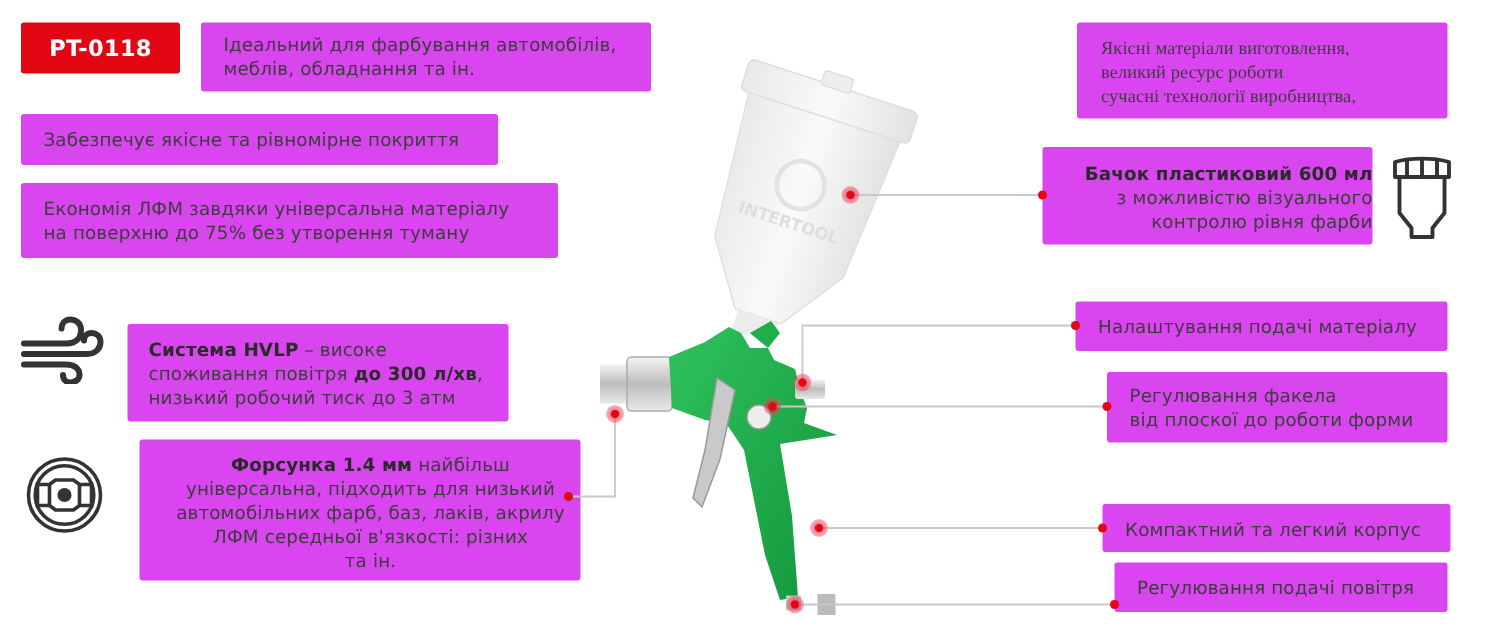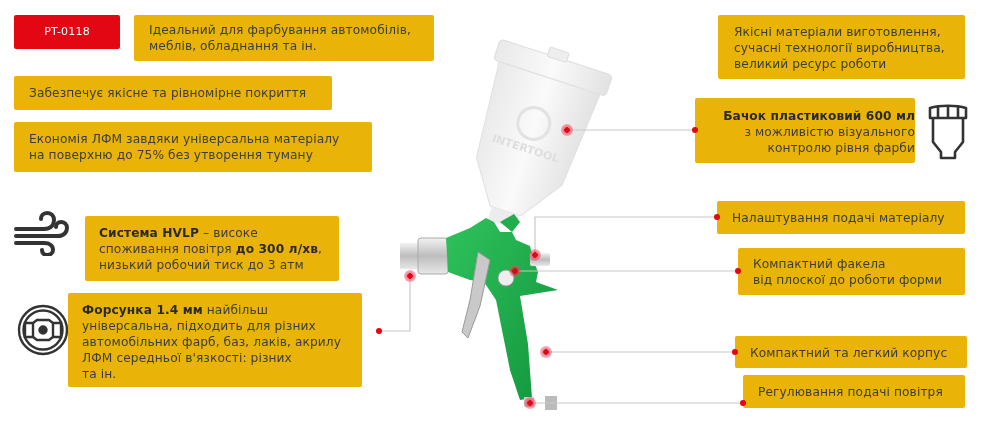--- a/index.html
+++ b/index.html
@@ -1,31 +1,31 @@
 <!DOCTYPE html>
 <html><head>
 <meta charset="utf-8">
 <style>
   * { box-sizing: border-box; margin: 0; padding: 0; }
   html, body { width: 991px; height: 426px; background: #ffffff; overflow: hidden; }
   body { position: relative; font-family: "DejaVu Sans", "Liberation Sans", sans-serif; color: #3a3a3a; }
   .box {
     position: absolute;
-    background: #eab308;
+    background: #d946ef;
     border-radius: 2px;
     font-size: 12.2px;
     line-height: 16px;
     color: #3d3d3d;
     letter-spacing: 0.1px;
   }
   .box b { font-weight: bold; color: #2a2a2a; }
   .badge {
     position: absolute; left: 14px; top: 15px; width: 106px; height: 34px;
     background: #e30613; color: #fff; border-radius: 2px;
-    font-weight: normal; font-size: 11px; line-height: 34px; text-align: center;
+    font-weight: bold; font-size: 15px; line-height: 34px; text-align: center;
     font-family: "DejaVu Sans", sans-serif; letter-spacing: 0.2px;
   }
   .dot { position: absolute; width: 6px; height: 6px; border-radius: 50%; background: #e30613; }
   .pin {
     position: absolute; width: 12px; height: 12px; border-radius: 50%;
     background: radial-gradient(circle, #e30613 0 2.5px, rgba(230,30,60,0.55) 3px, rgba(240,90,110,0.45) 6px);
   }
   .icon { position: absolute; }
   .gun { position: absolute; left: 0; top: 0; width: 991px; height: 426px; pointer-events: none; }
 </style>
@@ -64,55 +64,55 @@
 </div>
 
 <svg class="icon" style="left:17px;top:304px;" width="52" height="52" viewBox="0 0 52 52" fill="none" stroke="#333" stroke-width="2.4">
   <circle cx="26" cy="26" r="24"></circle>
   <circle cx="26" cy="26" r="19.5"></circle>
   <path d="M8 19 H16 L20 16 H32 L36 19 H44 V33 H36 L32 36 H20 L16 33 H8 Z"></path>
   <line x1="16" y1="19" x2="16" y2="33"></line>
   <line x1="36" y1="19" x2="36" y2="33"></line>
   <circle cx="26" cy="26" r="3.5" fill="#333"></circle>
 </svg>
-<div class="box" style="left:68px;top:293px;width:294px;height:94px;padding:9px 0 0 14px;">
+<div class="box" style="left:93px;top:293px;width:294px;height:94px;padding:9px 0 0 14px;text-align:center;">
   <div>
     <b>Форсунка 1.4 мм</b><span> найбільш</span>
   </div>
-  <div>універсальна, підходить для різних</div>
+  <div>універсальна, підходить для низький</div>
   <div>автомобільних фарб, баз, лаків, акрилу</div>
   <div>ЛФМ середньої в'язкості: різних</div>
   <div>та ін.</div>
 </div>
 
-<div class="box" style="left:718px;top:15px;width:247px;height:64px;padding:9px 0 0 16px;">
+<div class="box" style="left:718px;top:15px;width:247px;height:64px;padding:9px 0 0 16px;font-family:Liberation Serif, serif;">
   <div>Якісні матеріали виготовлення,</div>
+  <div>великий ресурс роботи</div>
   <div>сучасні технології виробництва,</div>
-  <div>великий ресурс роботи</div>
 </div>
 
 <div class="box" style="left:695px;top:98px;width:220px;height:65px;padding:10px 0 0 15px;text-align:right;">
   <b style="display:block">Бачок пластиковий 600 мл</b>
   <div>з можливістю візуального</div>
   <div>контролю рівня фарби</div>
 </div>
 <svg class="icon" style="left:926px;top:104px;" width="44" height="58" viewBox="0 0 44 58" fill="none" stroke="#333" stroke-width="2.6" stroke-linejoin="round">
   <path d="M4 4 C14 1 30 1 40 4 V14 H4 Z"></path>
   <line x1="12" y1="3" x2="12" y2="14"></line>
     <line x1="22" y1="2" x2="22" y2="14"></line>
     <line x1="32" y1="3" x2="32" y2="14"></line>
   <path d="M7 14 V38 L15 48 V54 H29 V48 L37 38 V14"></path>
 </svg>
 
 <div class="box" style="left:717px;top:201px;width:248px;height:33px;padding:9px 0 0 15px;">
   <div>Налаштування подачі матеріалу</div>
 </div>
 
 <div class="box" style="left:738px;top:248px;width:227px;height:47px;padding:8px 0 0 15px;">
-  <div>Компактний факела</div>
+  <div>Регулювання факела</div>
   <div>від плоскої до роботи форми</div>
 </div>
 
 <div class="box" style="left:735px;top:336px;width:232px;height:32px;padding:9px 0 0 15px;">
   <div>Компактний та легкий корпус</div>
 </div>
 
 <div class="box" style="left:743px;top:375px;width:222px;height:33px;padding:9px 0 0 15px;">
   <div>Регулювання подачі повітря</div>
 </div>

